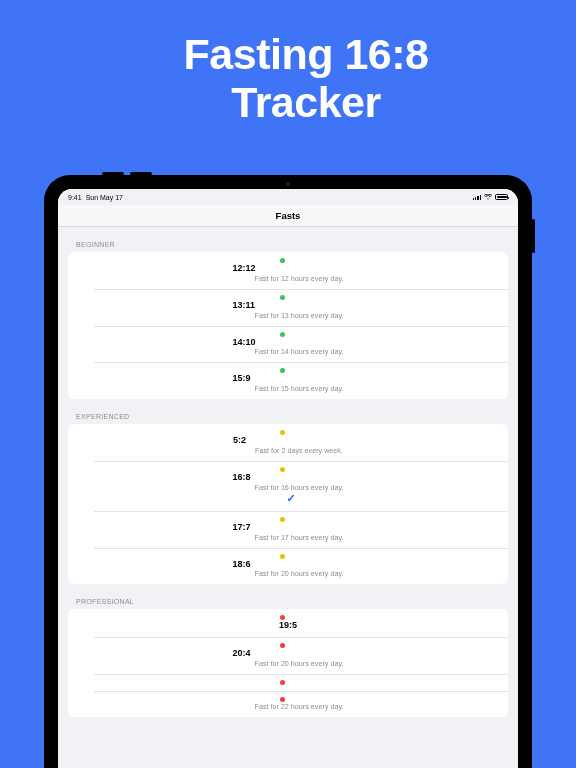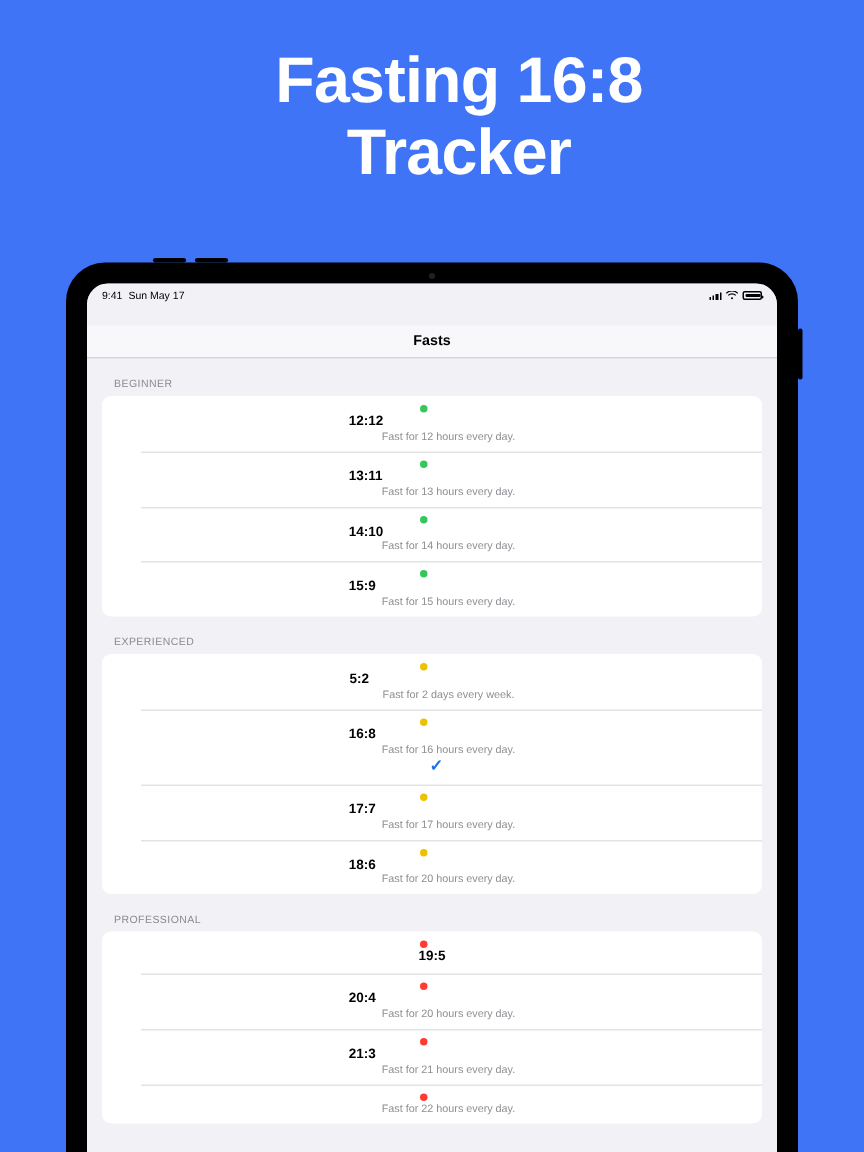--- a/index.html
+++ b/index.html
@@ -51,21 +51,20 @@
   .battery::after { content:""; position:absolute; right:-2px; top:1.5px; width:1px; height:2.5px; background:#000; border-radius:0 1px 1px 0; }
   .battery-fill { position:absolute; left:0.7px; top:0.7px; bottom:0.7px; width:10px; background:#000; border-radius:0.8px; }
   .nav-bar {
     height: 22px;
     display:flex; align-items:center; justify-content:center;
     border-bottom: 0.5px solid #d6d6d9;
     background:#f8f8fa;
     font-size: 9.5px;
     font-weight: 600;
     color:#000;
-    margin-top:12px;
   }
   .content { padding: 0 10px; }
   .section-header {
     font-size: 7px;
     letter-spacing: 0.3px;
     color: #8a8a8f;
     padding: 14px 8px 4px 8px;
     text-transform: uppercase;
   }
   .section-body {
@@ -217,24 +216,20 @@
         </div>
         <div class="row">
           <div class="dot red"></div>
           <div class="row-text">
             <div class="row-title">20:4</div>
             <div class="row-sub">Fast for 20 hours every day.</div>
           </div>
         </div>
         <div class="row">
           <div class="dot red"></div>
-          <div class="row-text">
-            <div class="row-title">21:3</div>
-            <div class="row-sub">Fast for 21 hours every day.</div>
-          </div>
         </div>
         <div class="row">
           <div class="dot red"></div>
           <div class="row-text">
             <div class="row-sub">Fast for 22 hours every day.</div>
           </div>
         </div>
       </div>
 
     </div>

